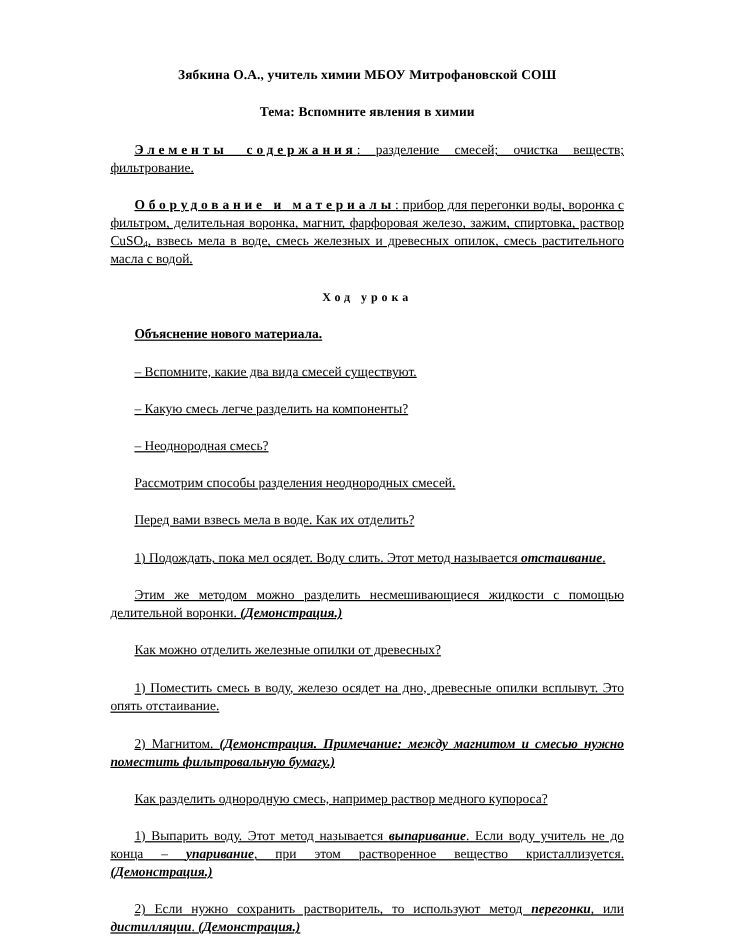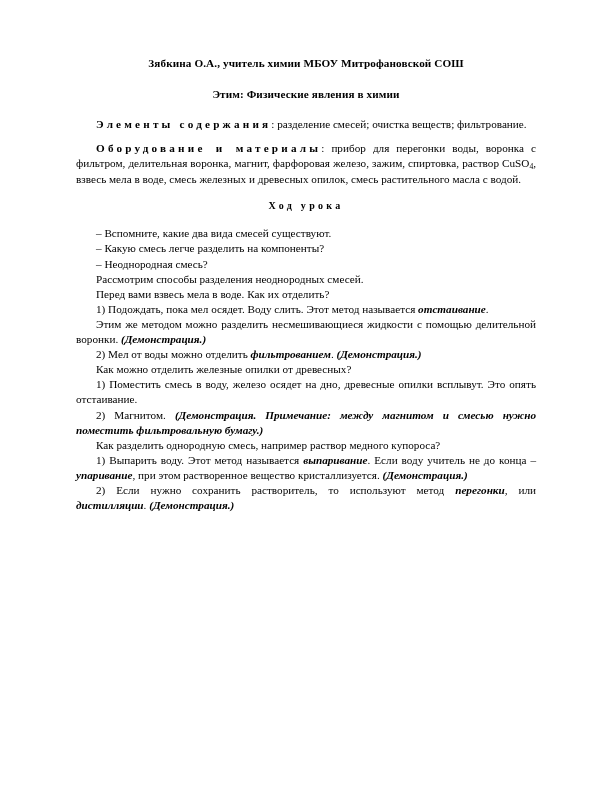--- a/index.html
+++ b/index.html
@@ -50,27 +50,28 @@
     text-align: center;
     font-weight: bold;
     font-size: 10px;
     line-height: 15px;
     margin: 11px 0 13px 0;
     letter-spacing: 3.3px;
   }
 
   
   p.para {
-    margin: 0;
+    margin: 16px;
     font-size: 11.2px;
     line-height: 15.1px;
     text-align: justify;
     text-indent: 20px;
     text-justify: inter-word;
     hyphens: none;
+    text-decoration: underline;
   }
   p.para.tight {
     text-align: left;
   }
   p.gap-before {
     margin-top: 9px;
   }
 
   
   .spaced {
@@ -87,43 +88,43 @@
   }
 </style>
 </head>
 <body>
 
 <div class="page">
   <div class="doc-body">
 
     <div class="heading-author">Зябкина О.А., учитель химии МБОУ Митрофановской СОШ</div>
 
-    <div class="heading-topic">Этим: Физические явления в химии</div>
+    <div class="heading-topic">Тема: Вспомните явления в химии</div>
 
     <p class="para"><span class="spaced">Элементы содержания</span><span>: </span><span>разделение смесей; очистка веществ; фильтрование.</span></p>
 
     <p class="para gap-before"><span class="spaced">Оборудование и материалы</span><span>: </span><span>прибор для перегонки воды, воронка с фильтром, делительная воронка, магнит, фарфоровая железо, зажим, спиртовка, раствор CuSO</span><sub>4</sub><span>, взвесь мела в воде, смесь железных и древесных опилок, смесь растительного масла с водой.</span></p>
 
     <div class="heading-lesson">Ход урока</div>
 
+    <p class="para tight"><span class="b">Объяснение нового материала.</span></p>
 
     <p class="para tight">– Вспомните, какие два вида смесей существуют.</p>
     <p class="para tight">– Какую смесь легче разделить на компоненты?</p>
     <p class="para tight">– Неоднородная смесь?</p>
 
 
     <p class="para tight">Рассмотрим способы разделения неоднородных смесей.</p>
 
     <p class="para tight">Перед вами взвесь мела в воде. Как их отделить?</p>
 
     <p class="para"><span>1) Подождать, пока мел осядет. Воду слить. Этот метод называется </span><span class="bi">отстаивание</span><span>.</span></p>
 
     <p class="para"><span>Этим же методом можно разделить несмешивающиеся жидкости с помощью делительной воронки. </span><span class="bi">(Демонстрация.)</span></p>
 
-    <p class="para tight"><span>2) Мел от воды можно отделить </span><span class="bi">фильтрованием</span><span>. </span><span class="bi">(Демонстрация.)</span></p>
 
     <p class="para tight">Как можно отделить железные опилки от древесных?</p>
 
     <p class="para">1) Поместить смесь в воду, железо осядет на дно, древесные опилки всплывут. Это опять отстаивание.</p>
 
     <p class="para"><span>2) Магнитом. </span><span class="bi">(Демонстрация. Примечание: между магнитом и смесью нужно поместить фильтровальную бумагу.)</span></p>
 
 
     <p class="para tight">Как разделить однородную смесь, например раствор медного купороса?</p>
 

